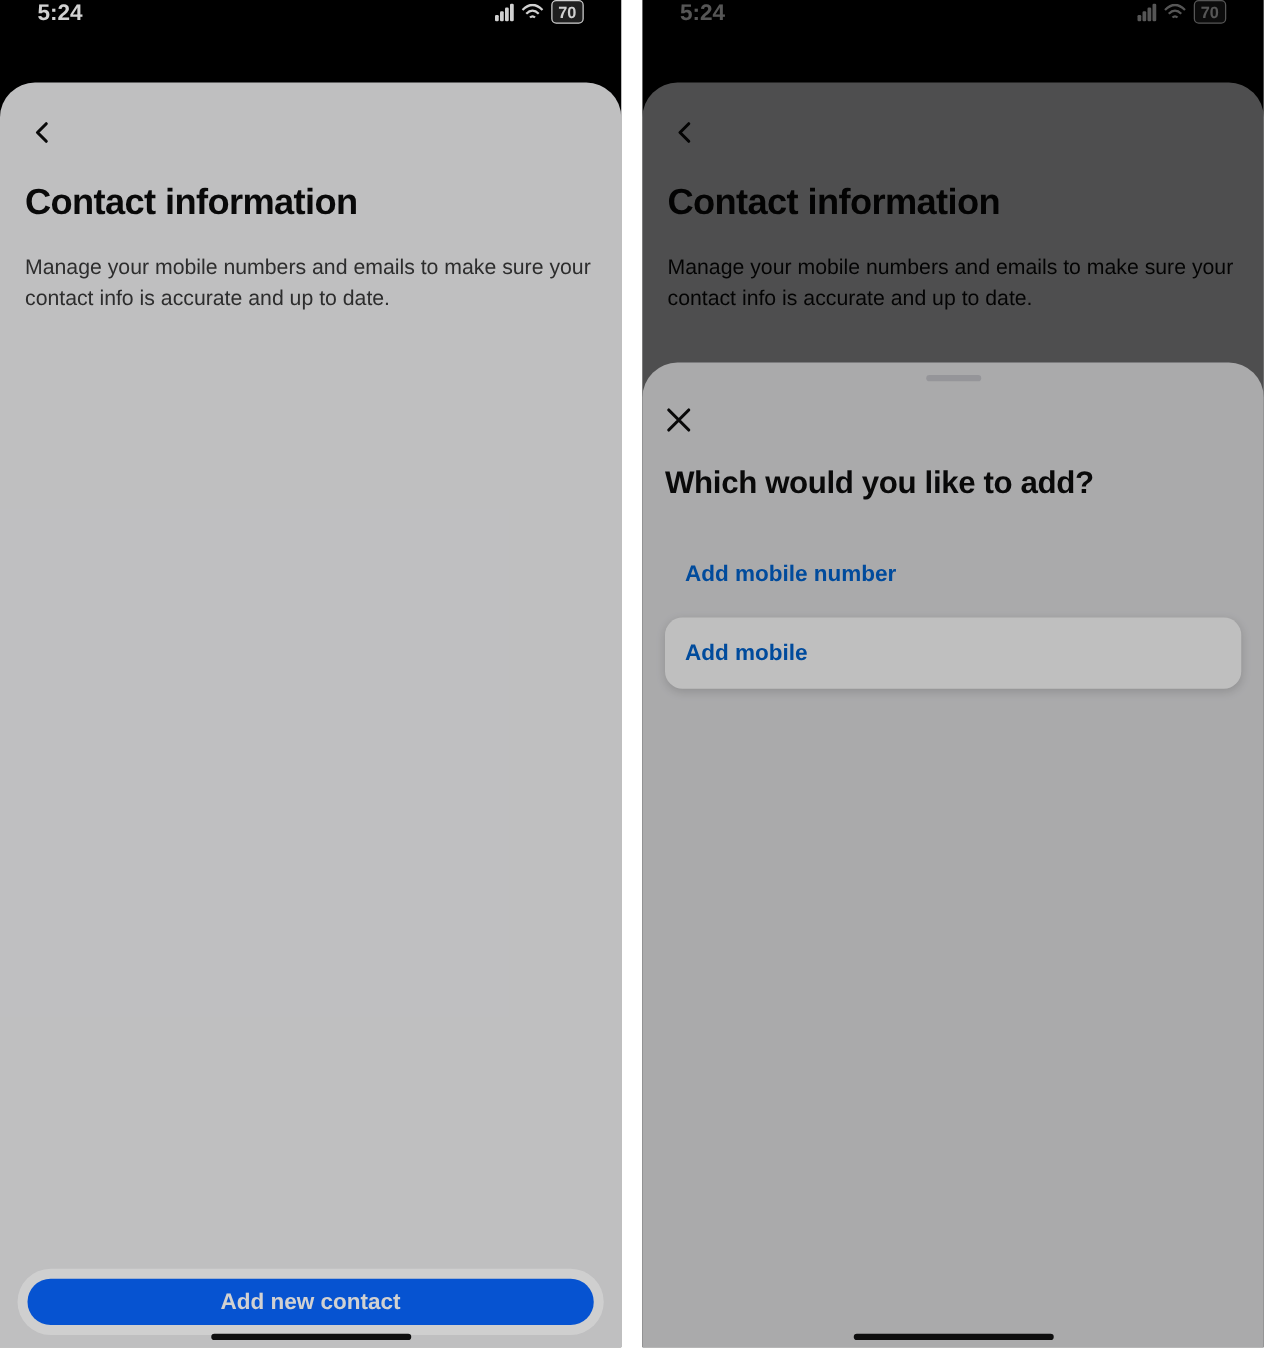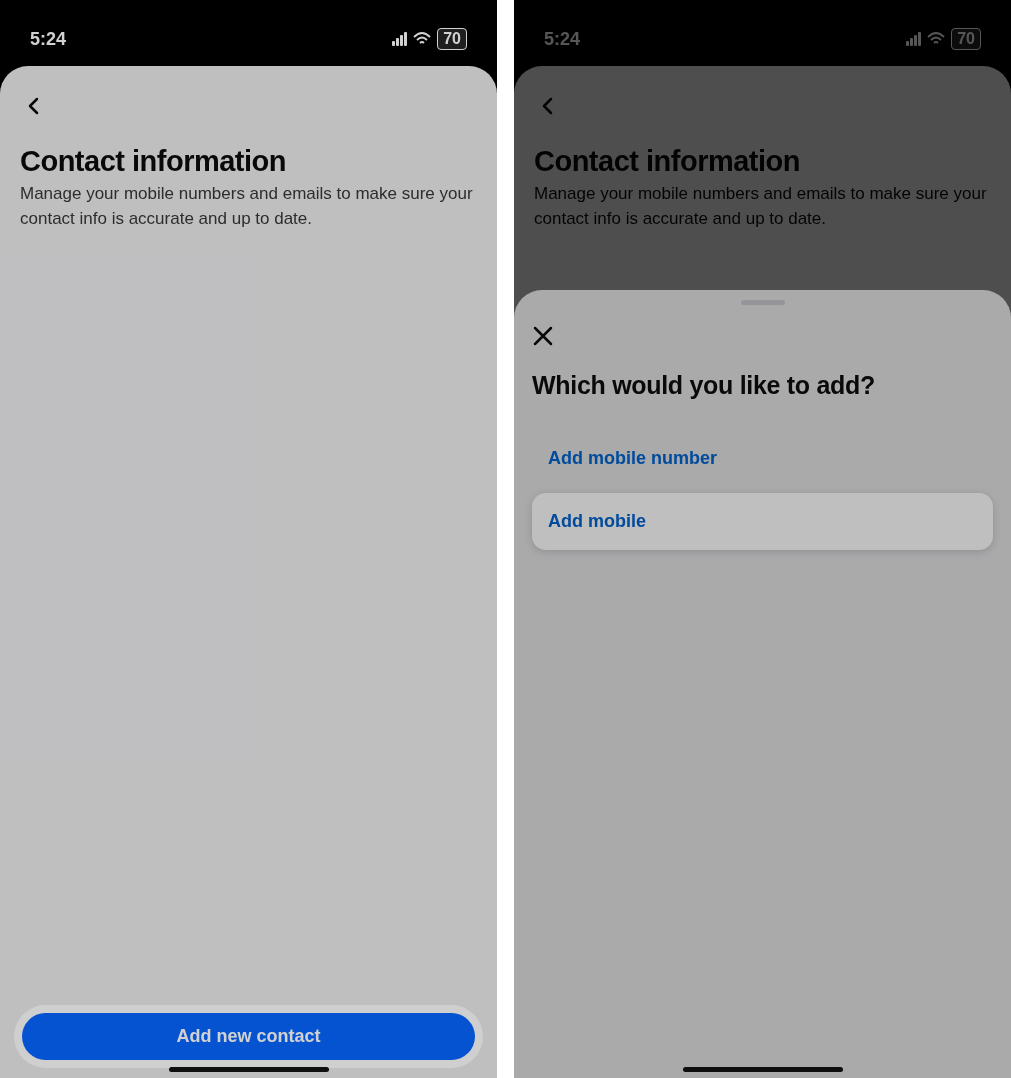--- a/index.html
+++ b/index.html
@@ -1,36 +1,36 @@
 <!DOCTYPE html>
 <html><head>
 <meta charset="utf-8">
 <style>
 * { margin: 0; padding: 0; box-sizing: border-box; font-family: -apple-system, BlinkMacSystemFont, "Segoe UI", Helvetica, Arial, sans-serif; }
 body { background: #ffffff; width: 1011px; height: 1078px; display: flex; }
 .phone { width: 497px; height: 1078px; background: #000; position: relative; overflow: hidden; border-radius: 0; }
 .gap { width: 17px; height: 1078px; background: #fff; }
-.status-bar { height: 50px; display: flex; justify-content: space-between; align-items: flex-end; padding: 0 30px; color: #fff; }
+.status-bar { height: 50px; display: flex; justify-content: space-between; align-items: flex-start; padding: 0 30px; color: #fff; }
 .status-time { font-size: 18px; font-weight: 600; }
 .status-right { display: flex; align-items: center; gap: 6px; }
 .signal { display: inline-flex; align-items: flex-end; gap: 1px; }
 .signal span { width: 3px; background: #fff; border-radius: 1px; }
 .signal span:nth-child(1){height:5px;} .signal span:nth-child(2){height:8px;} .signal span:nth-child(3){height:11px;} .signal span:nth-child(4){height:14px;}
 .wifi-icon { width: 18px; height: 14px; }
-.battery { display: inline-flex; align-items: center; border: 1.5px solid #fff; border-radius: 4px; padding: 1px 5px; font-size: 16px; font-weight: 700; position: relative; color:#fff; background: rgba(255,255,255,0.15);}
+.battery { display: inline-flex; align-items: center; border: 1.5px solid #fff; border-radius: 4px; padding: 1px 5px; font-size: 13px; font-weight: 700; position: relative; color:#fff; background: rgba(255,255,255,0.15);}
 .sheet { position: absolute; left: 0; right: 0; top: 66px; bottom: 0; background: #e9e9eb; border-radius: 28px 28px 0 0; padding: 30px 20px 0 20px; }
 .back-chevron { width: 20px; height: 20px; margin-bottom: 25px; margin-left: 4px; }
-.page-title { font-size: 29px; font-weight: 800; color: #0c0c0c; margin-bottom: 4px; letter-spacing: -0.5px; }
+.page-title { font-size: 29px; font-weight: 800; color: #0c0c0c; margin-bottom: 23px; letter-spacing: -0.5px; }
 .page-subtitle { font-size: 17px; color: #373737; line-height: 1.45; margin-bottom: 44px; }
 .contact-card { background: #e1e1e3; border-radius: 12px; padding: 16px 16px; display: flex; align-items: center; gap: 14px; }
 .envelope-icon { width: 26px; height: 20px; }
 .contact-text { flex: 1; text-align: center; font-size: 18px; color: #101010; padding-right: 70px; }
 .chevron-right { width: 10px; height: 16px; }
 .add-button-wrap { position: absolute; left: 16px; right: 16px; bottom: 12px; padding: 6px; border-radius: 40px; background: #fdfdfd; box-shadow: 0 0 0 2px rgba(255,255,255,0.9); }
-.add-button { width: 100%; height: 47px; background: #0866ff; border-radius: 30px; display: flex; align-items: center; justify-content: center; color: #fff; font-size: 18px; font-weight: 600; }
+.add-button { width: 100%; height: 37px; background: #0866ff; border-radius: 30px; display: flex; align-items: center; justify-content: center; color: #fff; font-size: 18px; font-weight: 600; }
 .home-indicator { position: absolute; bottom: 6px; left: 50%; transform: translateX(-50%); width: 160px; height: 5px; background: #131313; border-radius: 3px; }
 .dim-overlay { position: absolute; inset: 0; background: rgba(0,0,0,0.55); }
 .modal { position: absolute; left: 0; right: 0; top: 290px; bottom: 0; background: #e3e3e5; border-radius: 28px 28px 0 0; padding: 24px 18px 0 18px; }
 .modal-handle { width: 44px; height: 5px; background: #c7c7cc; border-radius: 3px; margin: -14px auto 20px auto; }
 .close-x { width: 22px; height: 22px; margin-bottom: 20px; }
 .modal-title { font-size: 25px; font-weight: 800; color: #0c0c0c; margin-bottom: 30px; letter-spacing: -0.3px; }
 .option-row { padding: 18px 16px; font-size: 18px; font-weight: 600; color: #0064d1; }
 .option-row.highlight { background: #fff; border-radius: 14px; box-shadow: 0 2px 8px rgba(0,0,0,0.15); margin: 6px 0; }
 .phone-2 .sheet { background: #e9e9eb; }
 .phone-2 .page-title, .phone-2 .page-subtitle { color: #0c0c0c; }

